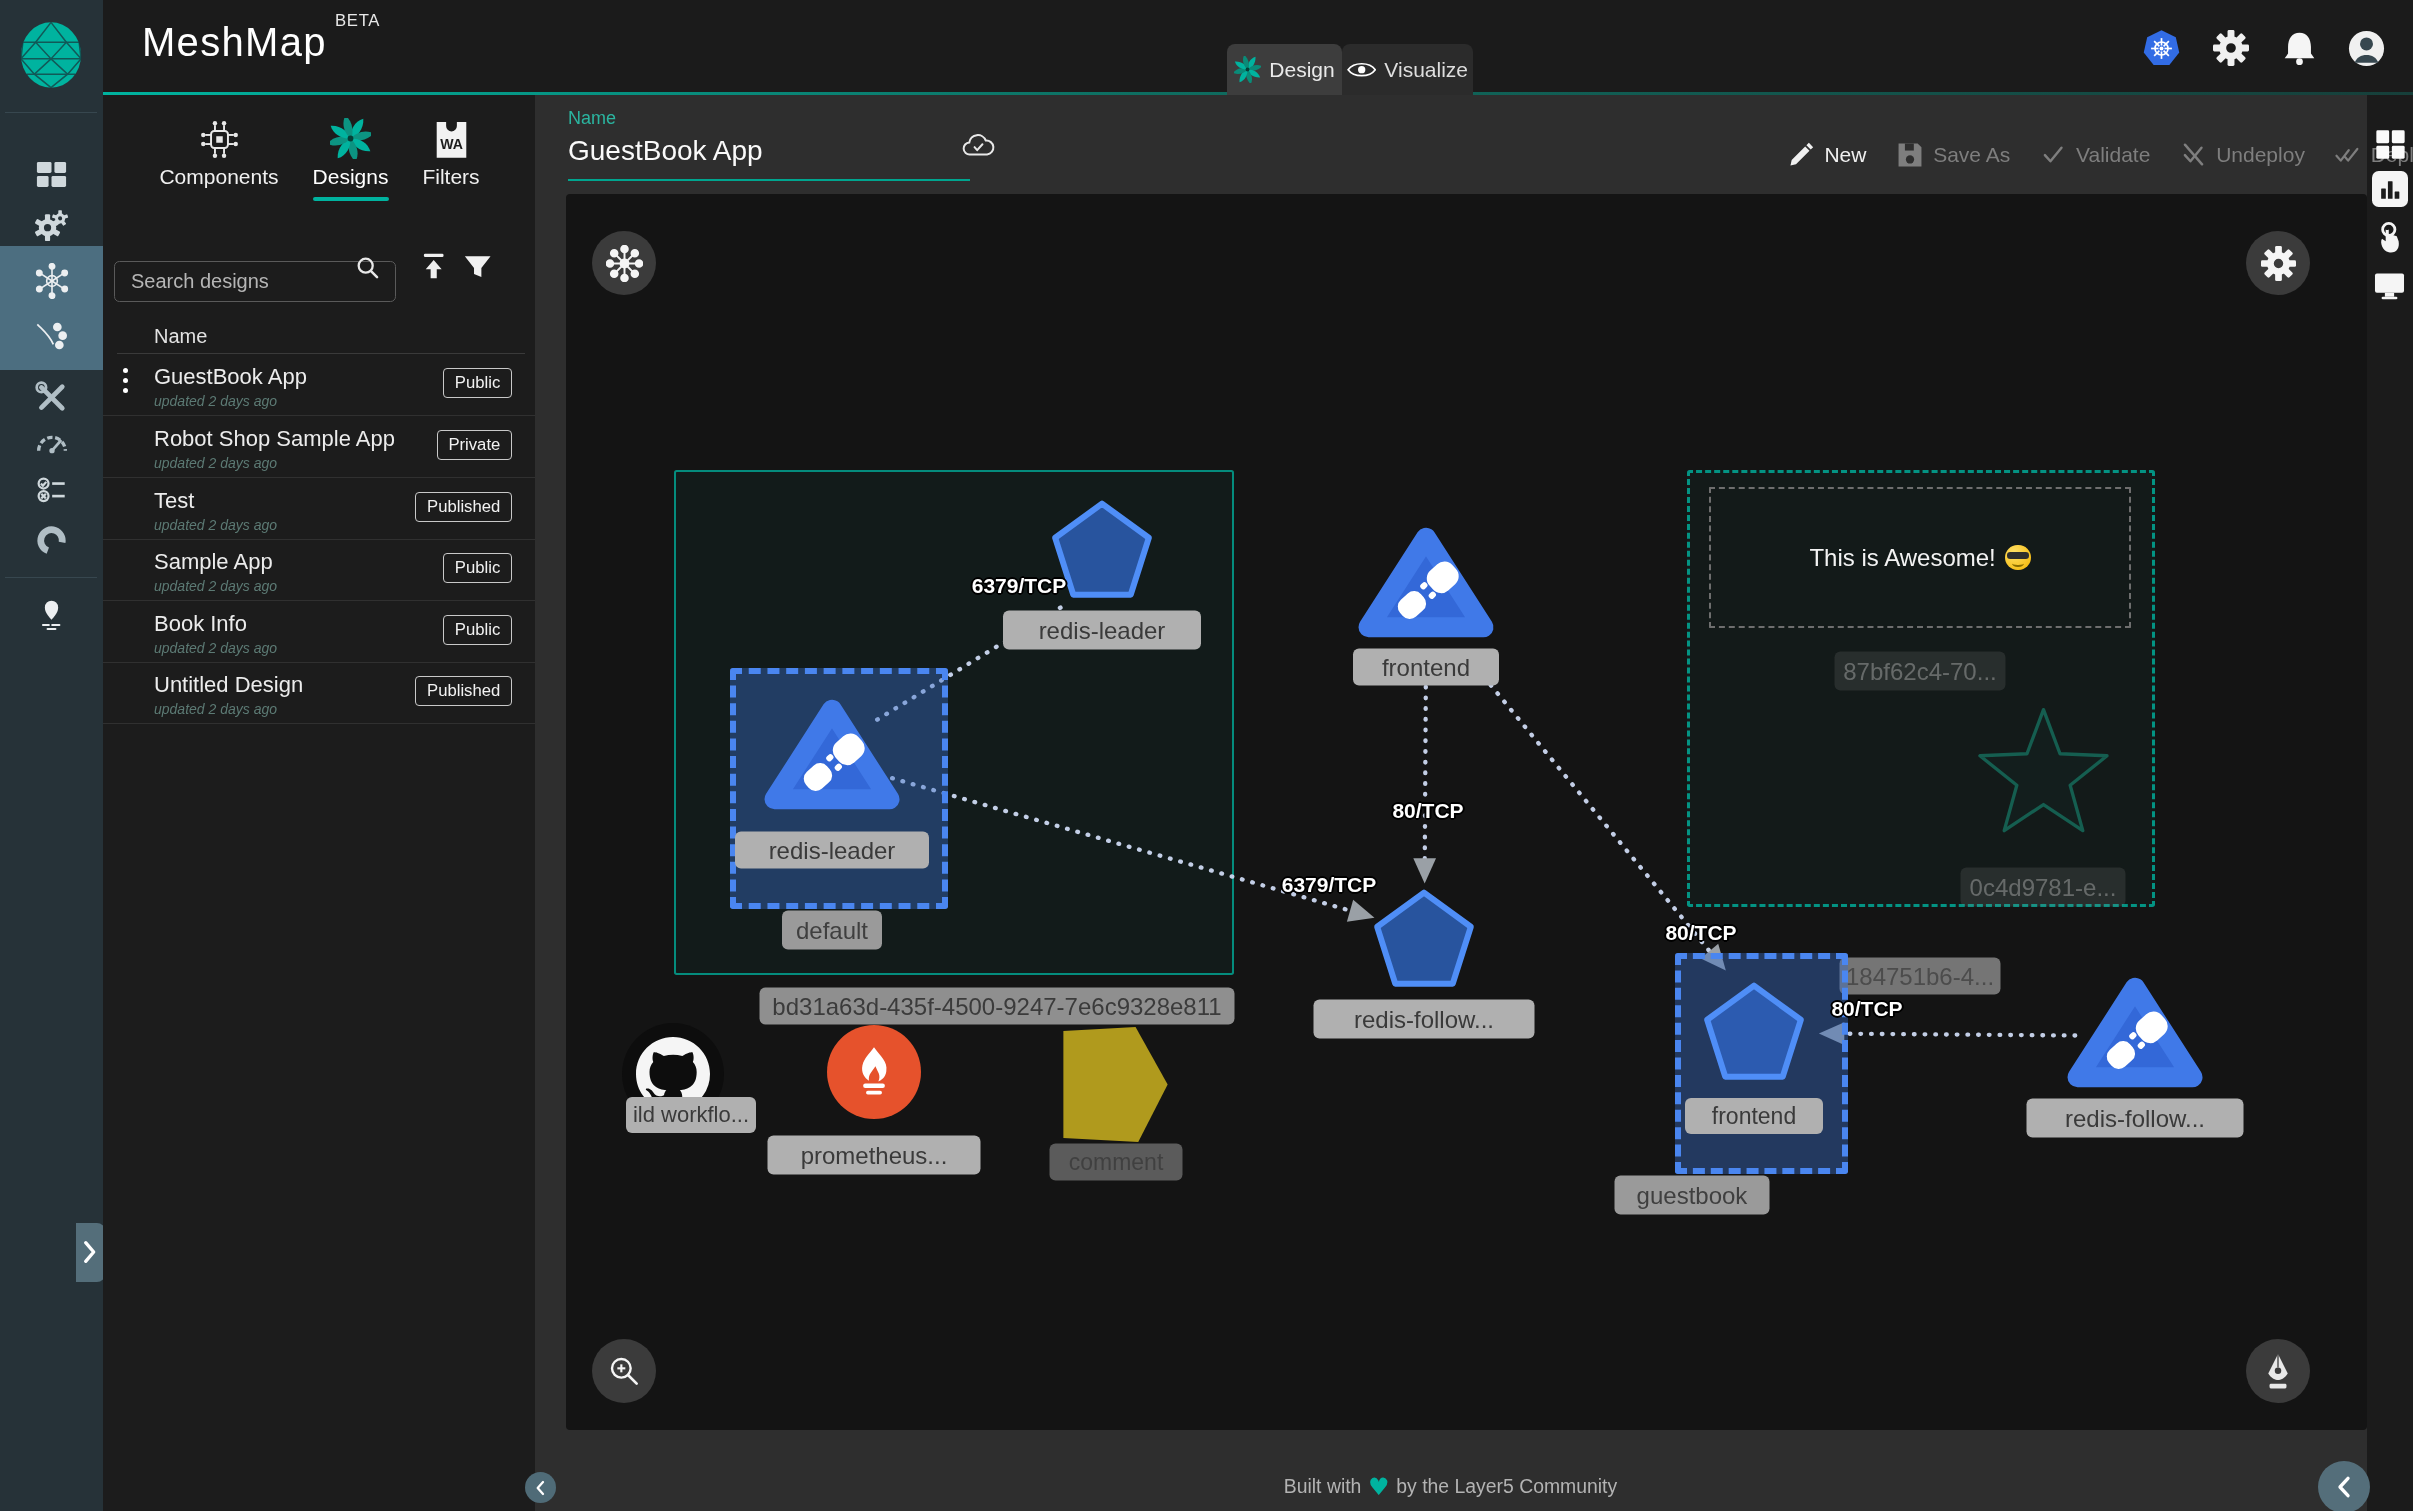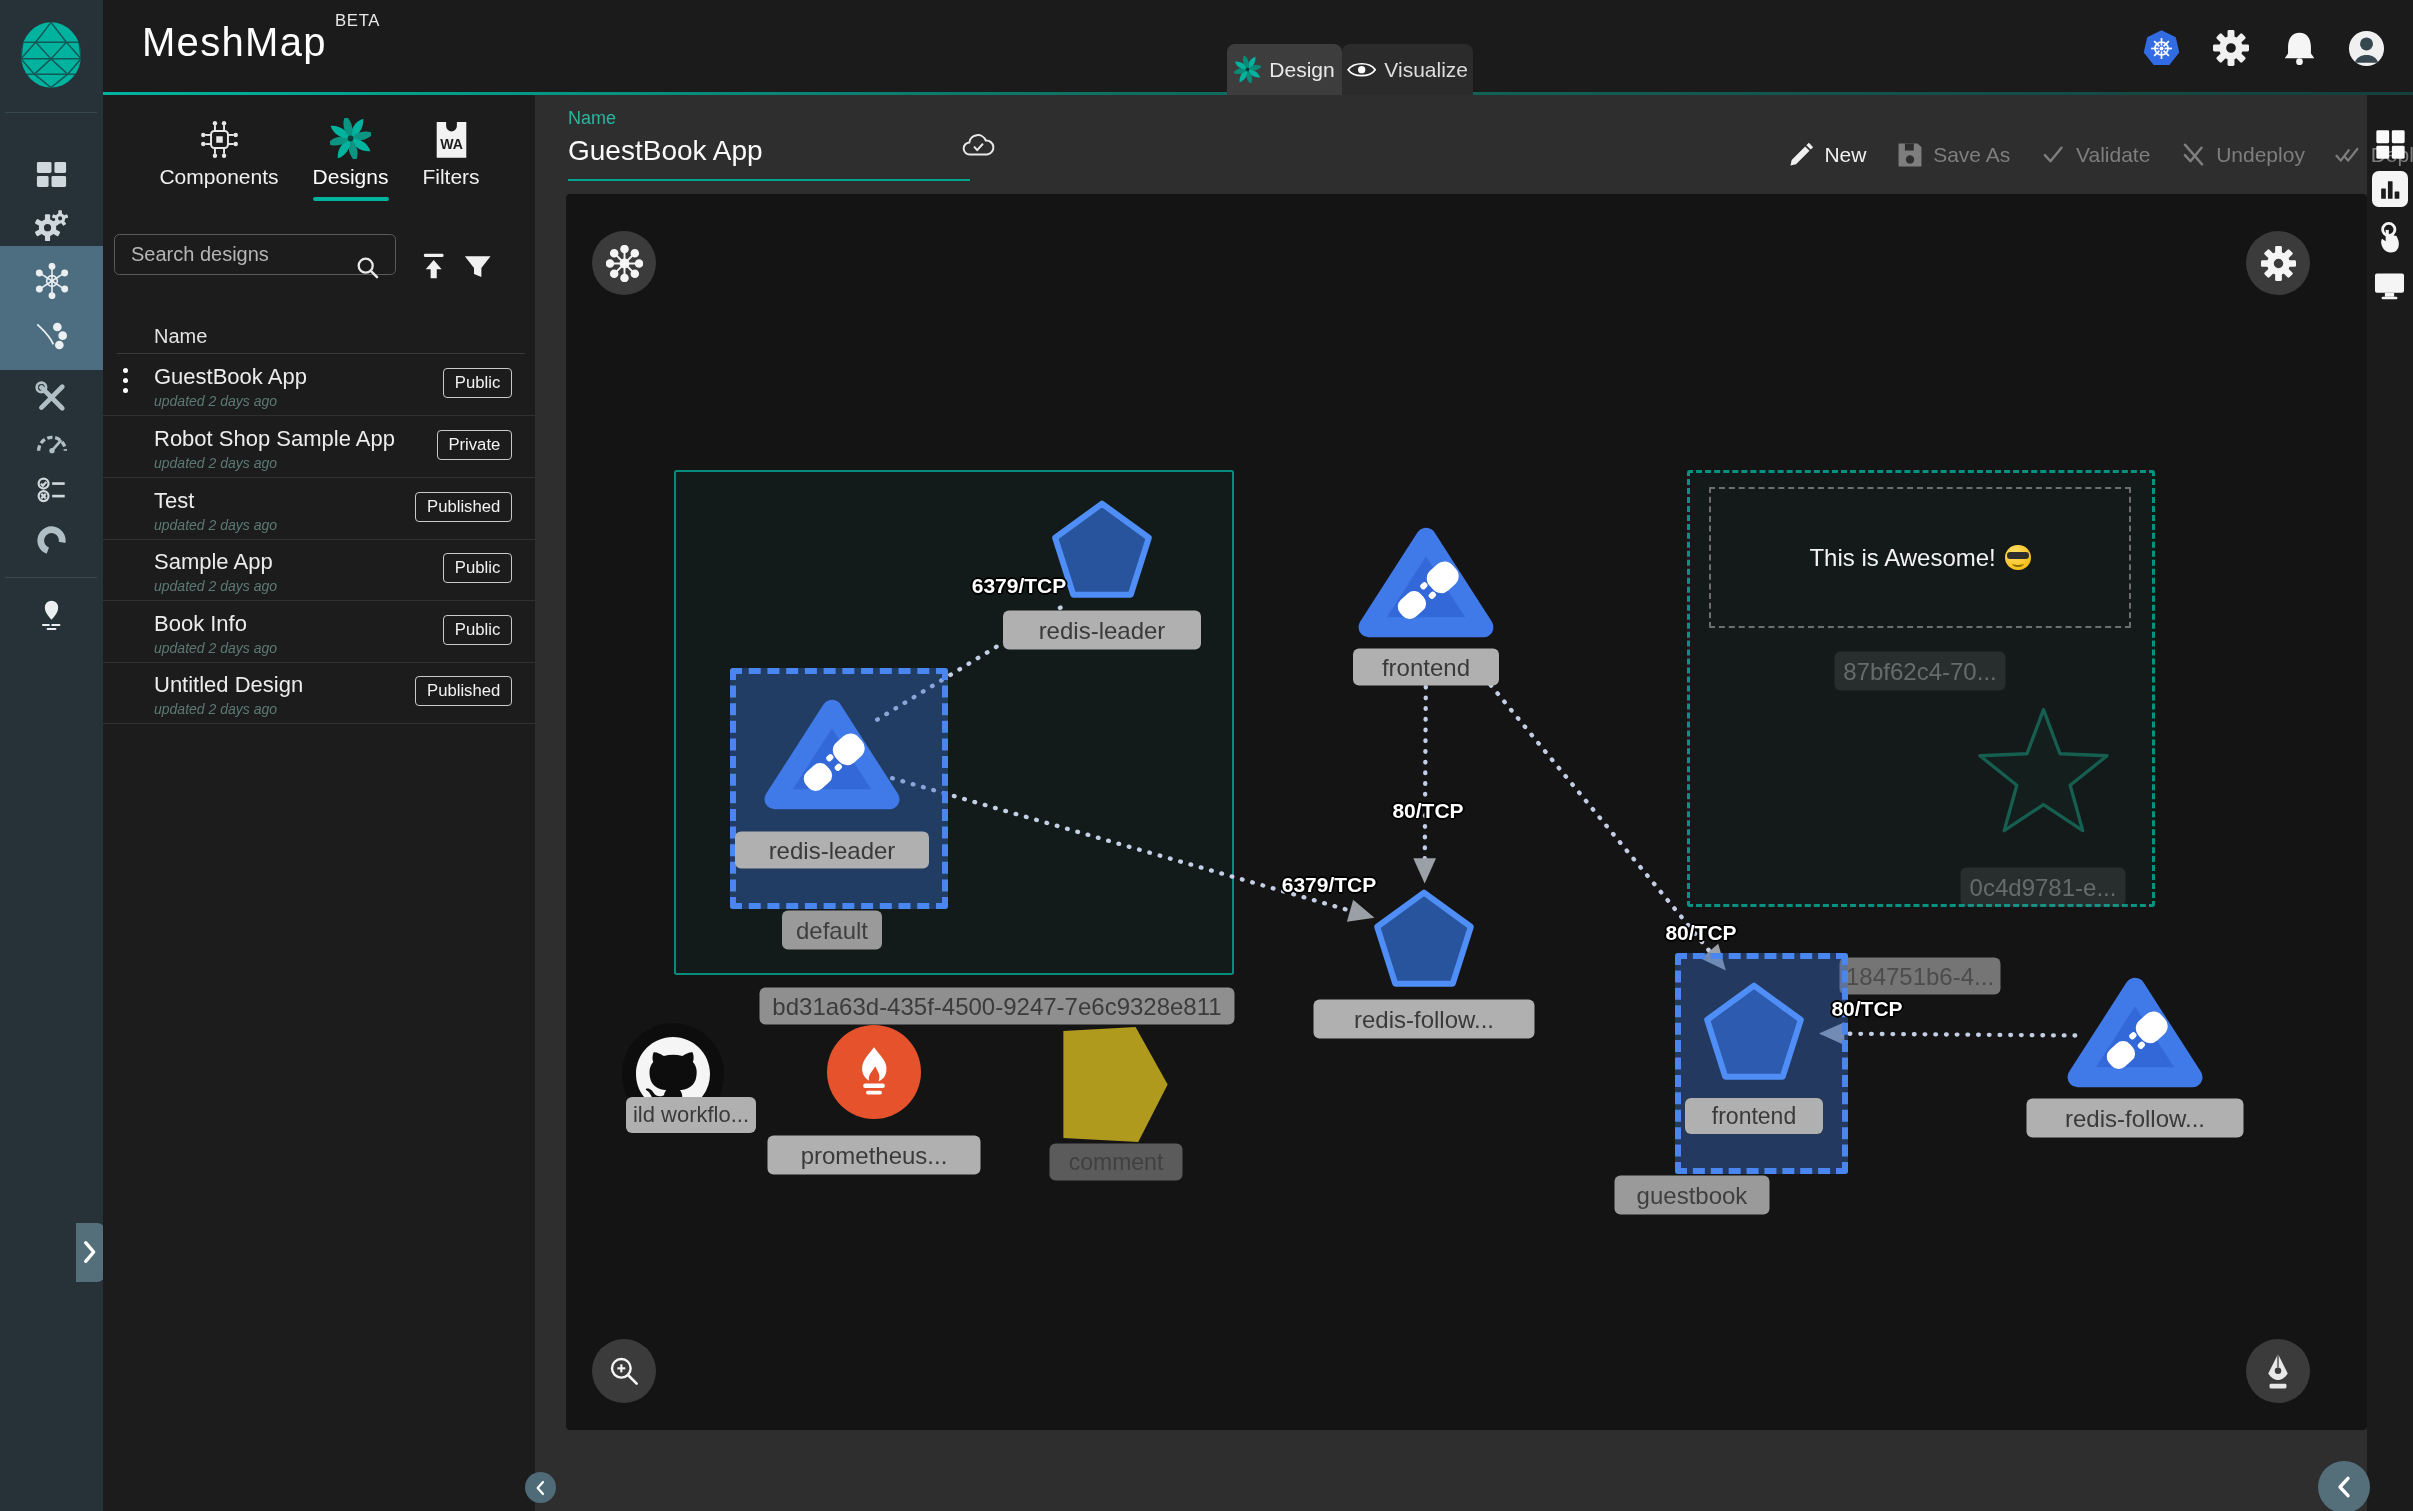--- a/index.html
+++ b/index.html
@@ -16,21 +16,21 @@
   .htab{height:51px;border-radius:8px 8px 0 0;display:flex;align-items:center;justify-content:center;gap:8px;
         color:#e9e9e9;font-size:21px;}
   
   .sidebar{left:0;top:0;width:103px;height:1511px;background:#263238;}
   .snav{left:0;width:103px;height:51px;display:flex;align-items:center;justify-content:center;color:#cfd8dc;}
   .shl{left:0;top:246px;width:103px;height:124px;background:#4c6e80;}
   .divider{background:#37474F;height:0.7px;}
   
   .panel{left:103px;top:95px;width:432px;height:1416px;background:#1c1c1c;}
   .ptab-label{font-size:21px;color:#f0f0f0;}
-  .search{left:114px;top:234px;width:282px;height:41px;border:1.3px solid #5a5a5a;border-radius:5.4px;
+  .search{left:114px;top:261px;width:282px;height:41px;border:1.3px solid #5a5a5a;border-radius:5.4px;
     background:transparent;color:#e8e8e8;font-size:20px;padding:0 47px 0 16px;box-sizing:border-box;outline:none;
     font-family:"Liberation Sans",sans-serif;}
   .search::placeholder{color:#b5b5b5;}
   .drow{left:103px;width:432px;height:62px;border-bottom:0.7px solid #303030;}
   .dname{position:absolute;left:51px;top:10.7px;font-size:22px;color:#ececec;white-space:nowrap;}
   .dupd{position:absolute;left:51px;top:40px;font-size:14px;font-style:italic;color:#5c7a74;}
   .dbadge{position:absolute;right:23px;top:14.7px;border:1.3px solid #c9c9c9;border-radius:4px;
     color:#f2f2f2;font-size:16.7px;padding:4px 10.7px;white-space:nowrap;}
   
   .wsbg{left:535px;top:95px;width:1878px;height:1416px;background:#2e2e2e;}
@@ -587,20 +587,25 @@
   </div>
   <div class="abs cbtn" style="left:2246px;top:1339px;">
     <svg width="36" height="39" viewBox="-27 -30 54 60">
       <path d="M0,-27 L15,3 C10,11 4,13 0,13 C-4,13 -10,11 -15,3 Z" fill="#e8e8e8"></path>
       <circle r="5" cy="-1" fill="#3b3b3b"></circle>
       <line x1="0" y1="-27" x2="0" y2="-6" stroke="#3b3b3b" stroke-width="2"></line>
       <rect x="-13" y="19" width="26" height="7" rx="2" fill="#e8e8e8"></rect>
     </svg>
   </div>
 
+  <div class="abs footer">
+    <span>Built with</span>
+    <span style="color:#00B39F;font-size:24px;font-family:'DejaVu Sans',sans-serif;">♥</span>
+    <span>by the Layer5 Community</span>
+  </div>
 
   <div class="abs chev" style="left:525px;top:1472px;width:31px;height:31px;background:#4f6b77;">
     <svg width="10.7" height="16" viewBox="0 0 16 24">
         <polyline points="12,3 4,12 12,21" fill="none" stroke="#fff" stroke-width="3.4" stroke-linecap="round" stroke-linejoin="round"></polyline>
       </svg>
   </div>
   <div class="abs chev" style="left:2318px;top:1461px;width:52px;height:52px;background:#546E7A;">
     <svg width="16" height="24" viewBox="0 0 24 36">
         <polyline points="18,5 6,18 18,31" fill="none" stroke="#fff" stroke-width="5" stroke-linecap="round" stroke-linejoin="round"></polyline>
       </svg>

